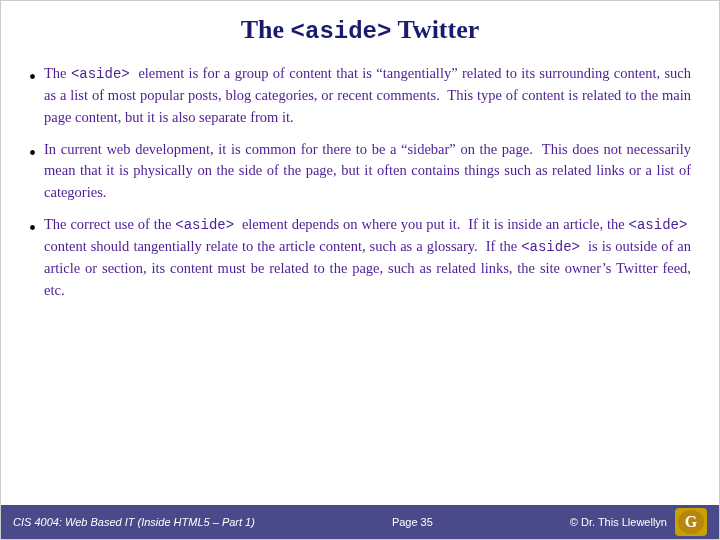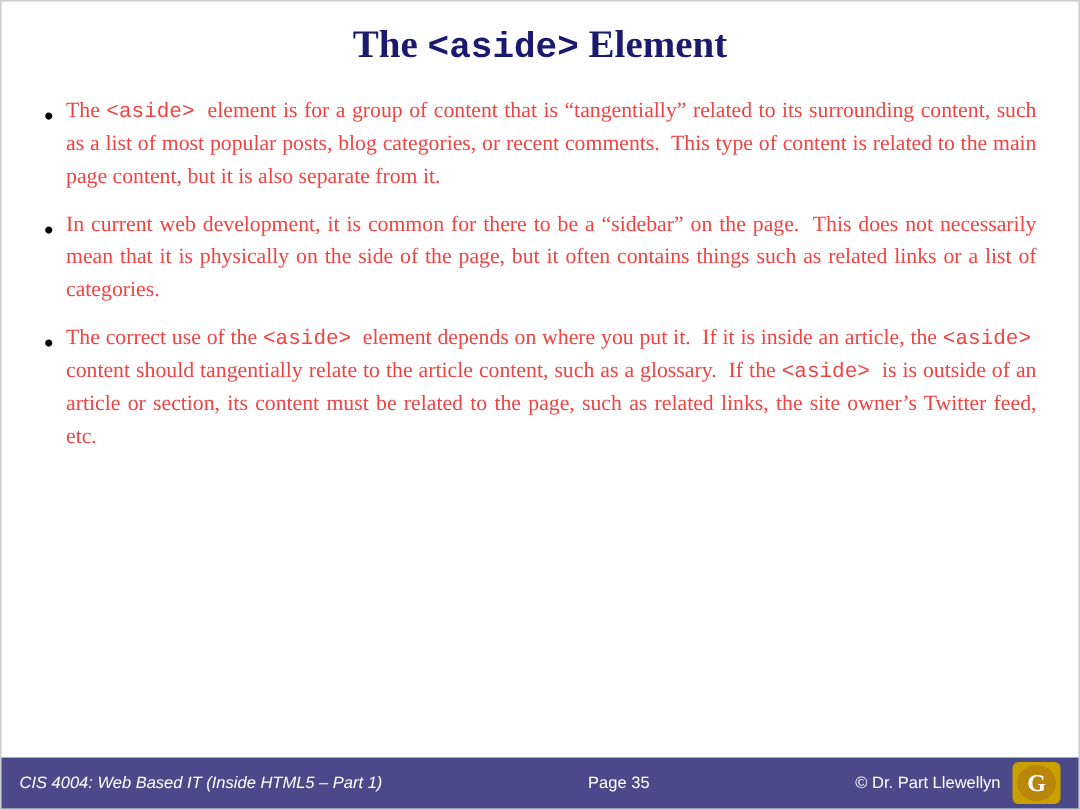--- a/index.html
+++ b/index.html
@@ -60,21 +60,21 @@
       font-size: 20px;
       line-height: 1.4;
       flex-shrink: 0;
       margin-top: 0px;
     }
 
     .bullet-text {
       font-size: 14.5px;
       line-height: 1.5;
       text-align: justify;
-      color: #ef4444;
+      color: #4c1d95;
     }
 
     .bullet-text code {
       font-family: 'Courier New', Courier, monospace;
       font-size: 14px;
     }
 
     .footer {
       background: #4a4a8a;
       color: #fff;
@@ -119,21 +119,21 @@
       display: flex;
       align-items: center;
       gap: 8px;
     }
   </style>
 </head>
 <body>
 
 <div class="slide-container">
   <div class="slide-title">
-    <span>The </span><code>&lt;aside&gt;</code><span> Element</span>
+    <span>The </span><code>&lt;aside&gt;</code><span> Twitter</span>
   </div>
 
   <div class="slide-content">
 
     <div class="bullet-item">
       <span class="bullet-dot">•</span>
       <span class="bullet-text">
         The <code>&lt;aside&gt;</code>&nbsp; element is for a group of content that is
         “tangentially” related to its surrounding content, such as a list of most
         popular posts, blog categories, or recent comments.&nbsp; This type of
@@ -162,21 +162,21 @@
         such as related links, the site owner’s Twitter feed, etc.
       </span>
     </div>
 
   </div>
 
   <div class="footer">
     <span class="footer-left">CIS 4004: Web Based IT (Inside HTML5 – Part 1)</span>
     <span class="footer-center">Page 35</span>
     <div class="footer-right-group">
-      <span class="footer-right">© Dr. Part Llewellyn</span>
+      <span class="footer-right">© Dr. This Llewellyn</span>
       <div class="footer-logo">
         <svg width="28" height="26" viewBox="0 0 28 26">
           <ellipse cx="14" cy="13" rx="13" ry="12" fill="#b8860b"></ellipse>
           <text x="14" y="18" text-anchor="middle" font-size="16" font-weight="bold" fill="white" font-family="serif">G</text>
         </svg>
       </div>
     </div>
   </div>
 </div>
 

